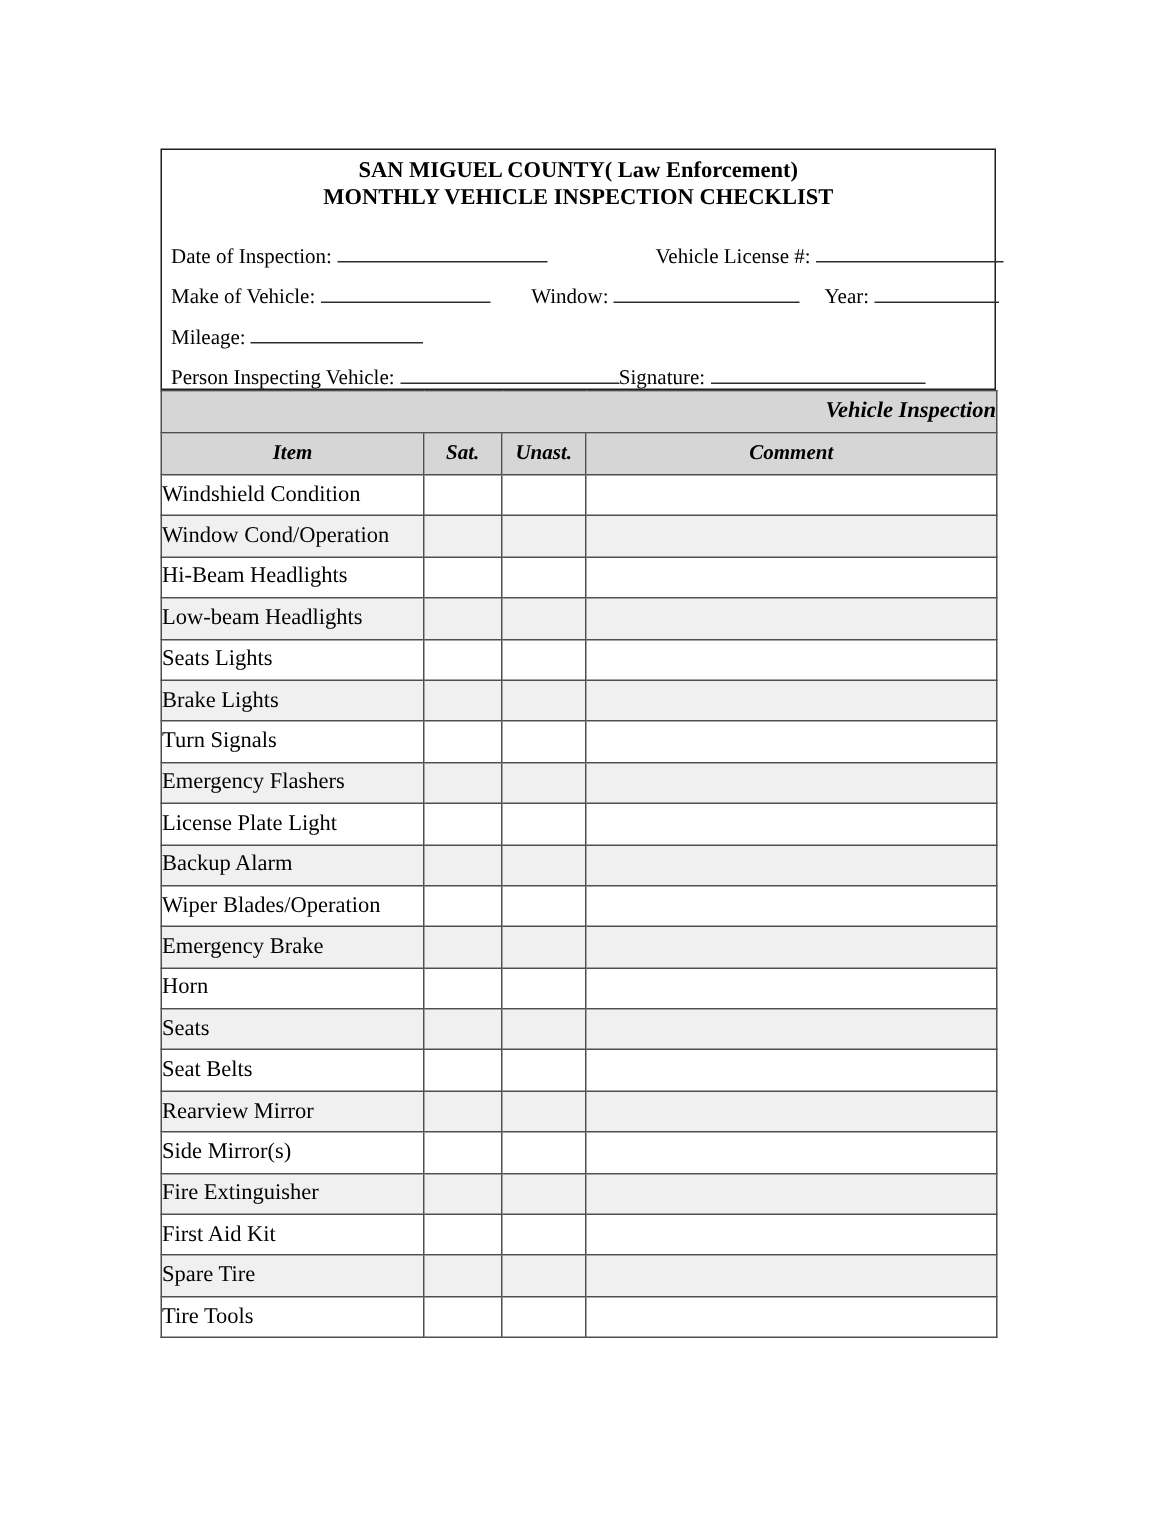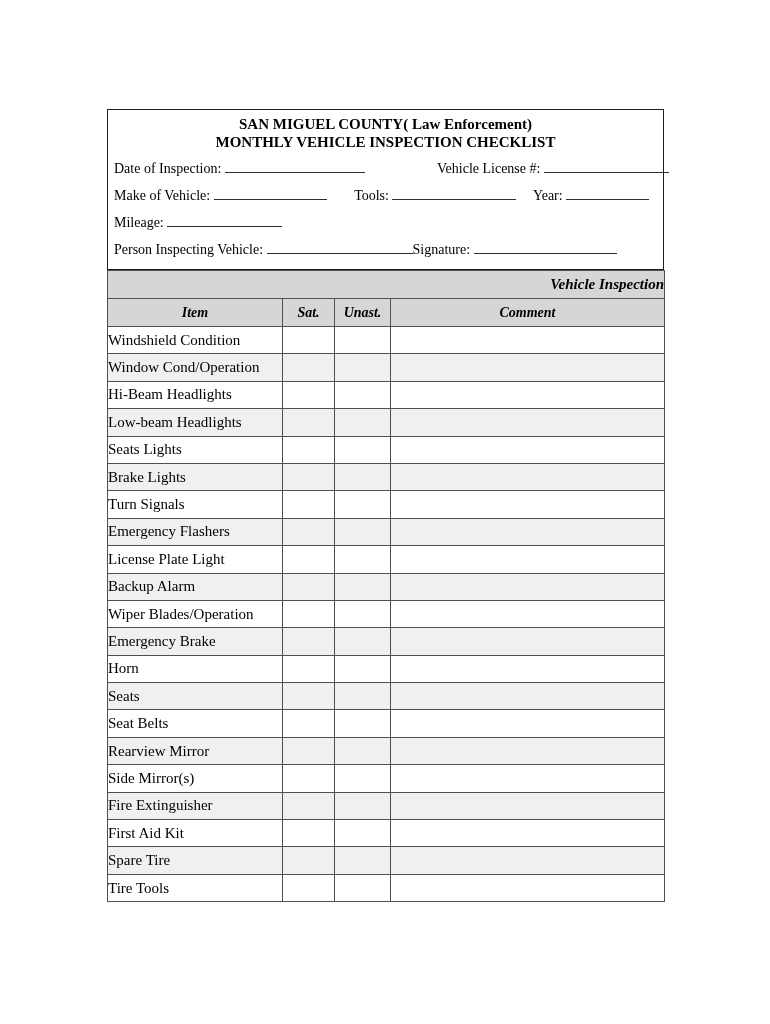--- a/index.html
+++ b/index.html
@@ -7,37 +7,37 @@
     --alt-row-bg:#f0f0f0;
     --cell-border:#4f4f4f;
     --outer-border:#1f1f1f;
   }
   html,body{margin:0;padding:0;}
   body{
     width:770px;height:1024px;background:#ffffff;position:relative;
     font-family:"Liberation Serif", serif;color:#000;
     -webkit-font-smoothing:antialiased;
   }
-  .doc{position:absolute;left:107px;top:109px;width:557px;}
+  .doc{position:absolute;left:107px;top:99px;width:557px;}
 
   
   .header-box{
     box-sizing:border-box;width:557px;height:161px;
     border:1.5px solid var(--outer-border);
     padding:5px 6px 0 6px;
   }
   .title{
     text-align:center;font-weight:bold;font-size:15px;line-height:18px;
     white-space:nowrap;
   }
   .form-line{
     position:relative;height:27px;font-size:14px;line-height:27px;
     white-space:nowrap;
   }
-  .form-line.first{margin-top:4px;}
+  .form-line.first{margin-top:17px;}
   .blank{
     display:inline-block;vertical-align:baseline;
     border-bottom:1.3px solid #2e2e2e;height:13px;
   }
   .lbl{display:inline-block;}
   .abs{position:absolute;top:0;}
 
   
   table.inspection{
     border-collapse:collapse;table-layout:fixed;width:557px;
@@ -81,21 +81,21 @@
       <span class="blank" style="width:140px"></span>
       <span class="abs" style="left:323px">
         <span class="lbl">Vehicle License #:</span>
         <span class="blank" style="width:125px"></span>
       </span>
     </div>
 
     <div class="form-line">
       <span class="lbl">Make of Vehicle:</span>
       <span class="blank" style="width:113px"></span>
-      <span class="lbl" style="margin-left:24px">Tools:</span>
+      <span class="lbl" style="margin-left:24px">Window:</span>
       <span class="blank" style="width:124px"></span>
       <span class="lbl" style="margin-left:13px">Year:</span>
       <span class="blank" style="width:83px"></span>
     </div>
 
     <div class="form-line">
       <span class="lbl">Mileage:</span>
       <span class="blank" style="width:115px"></span>
     </div>
 

